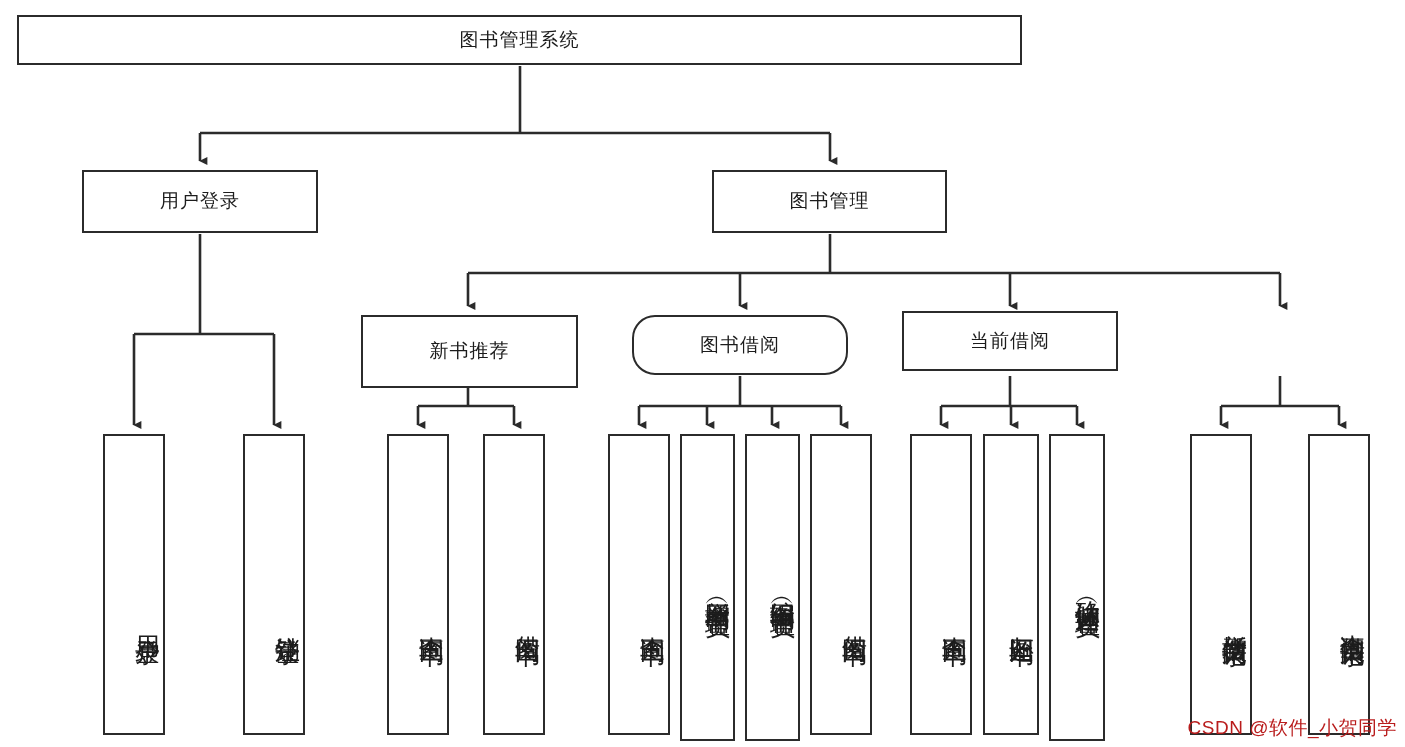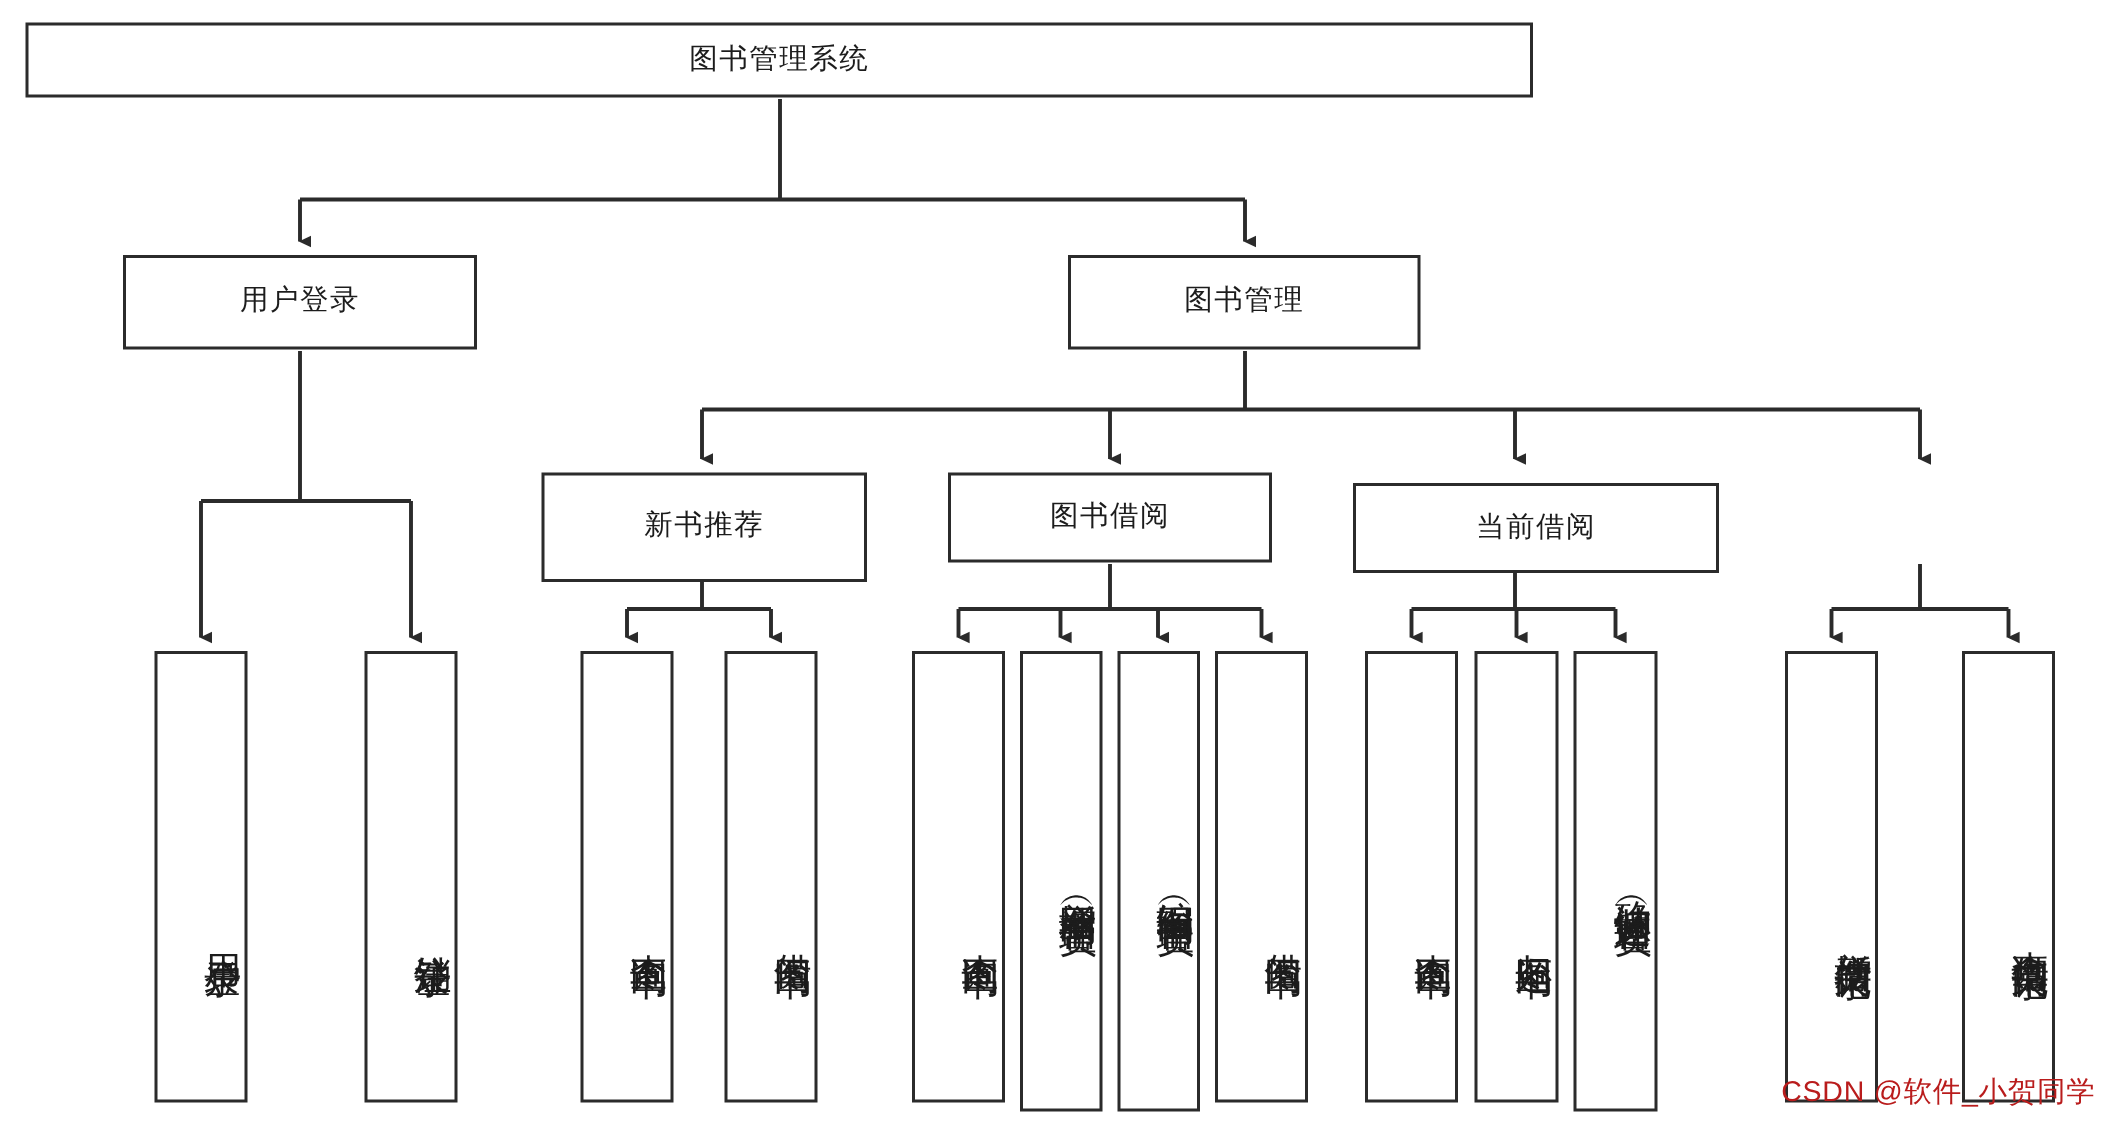--- a/index.html
+++ b/index.html
@@ -135,22 +135,22 @@
 
     </g>
   </svg>
 
   <div class="node-box node-h" style="left: 17px; top: 15px; width: 1005px; height: 50px;">图书管理系统</div>
 
   <div class="node-box node-h" style="left: 82px; top: 170px; width: 236px; height: 63px;">用户登录</div>
   <div class="node-box node-h" style="left: 712px; top: 170px; width: 235px; height: 63px;">图书管理</div>
 
   <div class="node-box node-h" style="left: 361px; top: 315px; width: 217px; height: 73px;">新书推荐</div>
-  <div class="node-box node-h" style="left: 632px; top: 315px; width: 216px; height: 60px;">图书借阅</div>
-  <div class="node-box node-h" style="left: 902px; top: 322px; width: 244px; height: 60px;">当前借阅</div>
+  <div class="node-box node-h" style="left: 632px; top: 315px; width: 216px; height: 60px; border-radius: 23px;">图书借阅</div>
+  <div class="node-box node-h" style="left: 902px; top: 311px; width: 216px; height: 60px;">当前借阅</div>
 
   <div class="node-box node-v pad-mid" style="left: 103px; top: 434px; width: 62px; height: 301px;">用户登录</div>
   <div class="node-box node-v pad-mid" style="left: 243px; top: 434px; width: 62px; height: 301px;">注销登录</div>
   <div class="node-box node-v pad-mid" style="left: 387px; top: 434px; width: 62px; height: 301px;">查询图书</div>
   <div class="node-box node-v pad-mid" style="left: 483px; top: 434px; width: 62px; height: 301px;">借阅图书</div>
   <div class="node-box node-v pad-mid" style="left: 608px; top: 434px; width: 62px; height: 301px;">查询图书</div>
   <div class="node-box node-v pad-small" style="left: 680px; top: 434px; width: 55px; height: 307px;">新增图书（管理员）</div>
   <div class="node-box node-v pad-small" style="left: 745px; top: 434px; width: 55px; height: 307px;">编辑图书（管理员）</div>
   <div class="node-box node-v pad-mid" style="left: 810px; top: 434px; width: 62px; height: 301px;">借阅图书</div>
   <div class="node-box node-v pad-mid" style="left: 910px; top: 434px; width: 62px; height: 301px;">查询图书</div>

